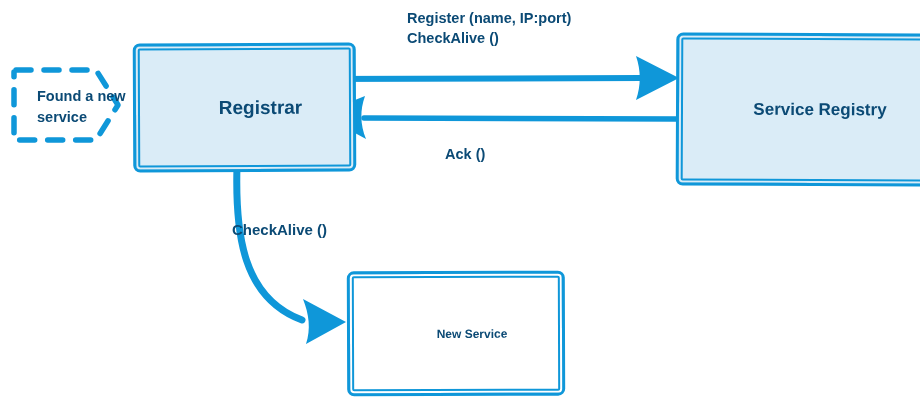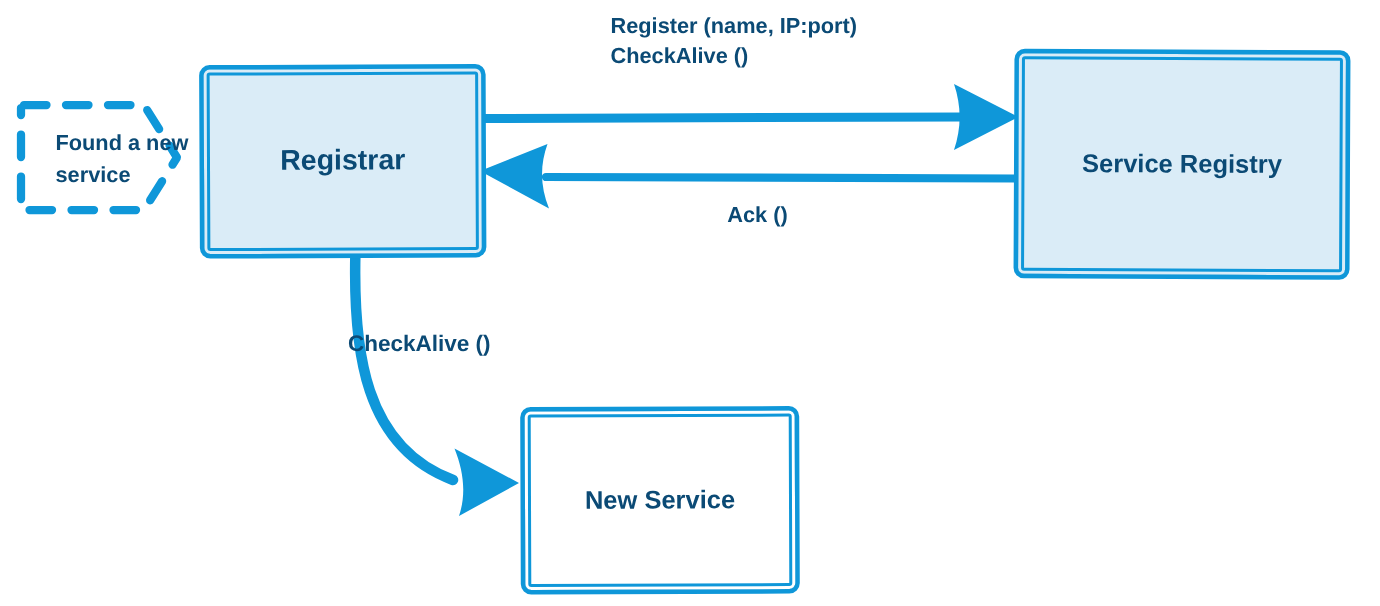--- a/index.html
+++ b/index.html
@@ -16,35 +16,35 @@
     color:var(--ink);
   }
   .layer{position:absolute;left:0;top:0;}
   .box{
     position:absolute;
     background:var(--fill);
     border:3.5px solid var(--stroke);
     border-radius:7px;
     box-shadow: inset 0 0 0 2px var(--fill), inset 0 0 0 4px var(--stroke);
     display:flex;align-items:center;justify-content:center;
-    text-align:center;font-weight:bold;
+    text-align:center;font-weight:bold;padding-left:32px;
   }
   .box.white{
     background:var(--paper);
     box-shadow: inset 0 0 0 2px var(--paper), inset 0 0 0 4px var(--stroke);
   }
   .box-registrar{left:133px;top:43px;width:185px;height:123px;font-size:19px;transform:rotate(-0.25deg);}
   .box-registry{left:676px;top:33px;width:218px;height:147px;font-size:17px;transform:rotate(0.25deg);}
-  .box-newservice{left:347px;top:271px;width:180px;height:119px;font-size:17px;line-height:24px;transform:rotate(-0.2deg);}
+  .box-newservice{left:347px;top:271px;width:180px;height:119px;font-size:12px;line-height:24px;transform:rotate(-0.2deg);}
   .edge-label{
     position:absolute;font-weight:bold;color:var(--ink);
     font-size:14.5px;line-height:20px;white-space:nowrap;
   }
   .lbl-register{left:407px;top:8px;width:200px;text-align:left;}
-  .lbl-ack{left:445px;top:134px;width:120px;text-align:center;}
+  .lbl-ack{left:445px;top:144px;width:120px;text-align:left;}
   .lbl-checkalive{left:232px;top:220px;font-size:15px;}
   .lbl-found{
     position:absolute;left:37px;top:86px;width:96px;
     font-weight:bold;font-size:14.5px;line-height:21px;color:var(--ink);
   }
   svg *{vector-effect:non-scaling-stroke;}
 </style>
 </head>
 <body>
 

